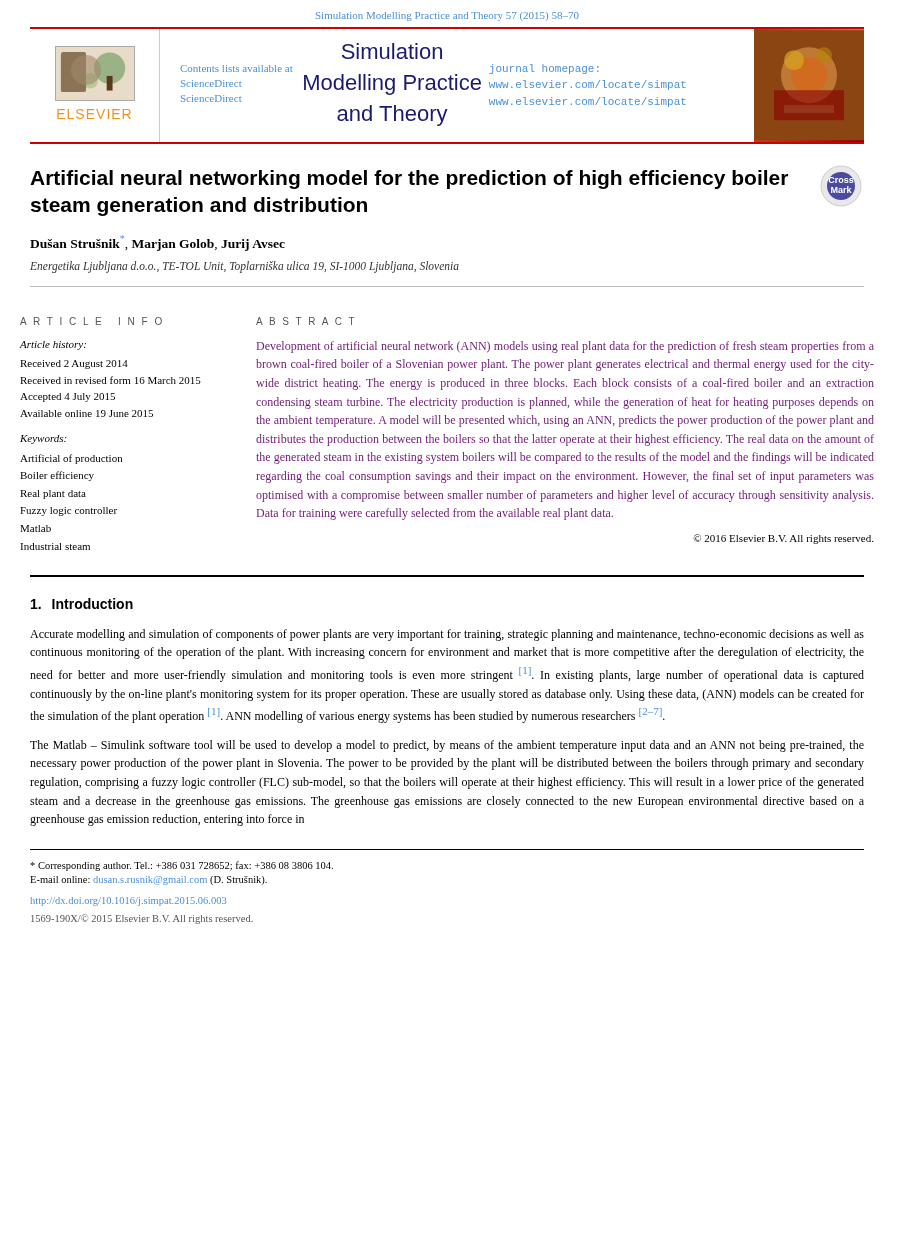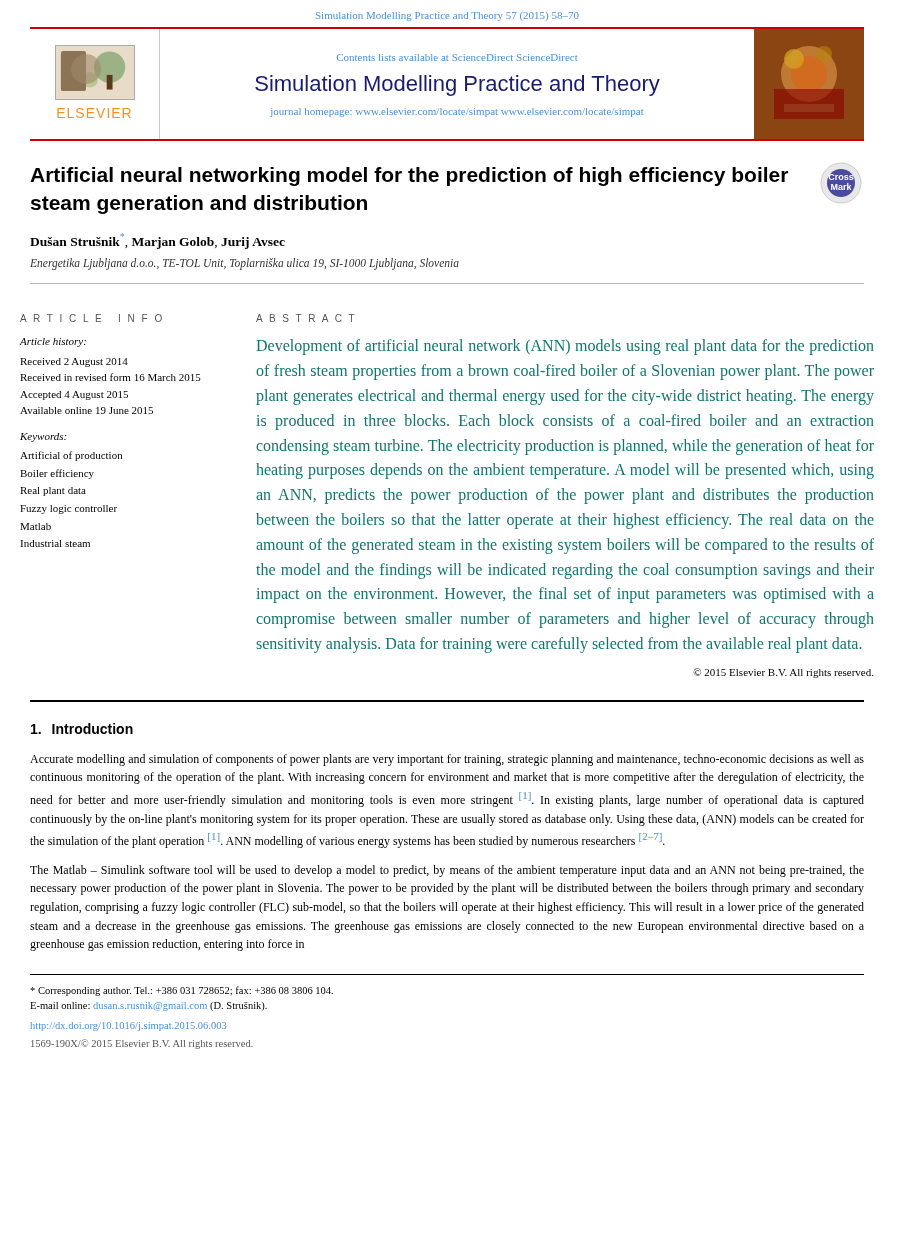--- a/index.html
+++ b/index.html
@@ -83,21 +83,21 @@
     .elsevier-name {
       color: #f4921f;
       font-size: 14px;
       font-weight: normal;
       font-family: Arial, sans-serif;
       letter-spacing: 1px;
     }
     .header-center {
       flex: 1;
       display: flex;
-      flex-direction: column;
+      flex-direction: row;
       align-items: center;
       justify-content: center;
       padding: 8px 20px;
     }
     .contents-line {
       font-size: 11px;
       color: #555;
       margin-bottom: 4px;
     }
     .contents-line span {
@@ -110,20 +110,21 @@
       text-align: center;
       margin-bottom: 4px;
       font-family: Arial, sans-serif;
     }
     .journal-homepage {
       font-size: 11px;
       color: #555;
     }
     .journal-homepage span {
       color: #4a90d9;
+      font-family: Liberation Mono, monospace;
     }
     .header-right-img {
       width: 110px;
       min-width: 110px;
       background: linear-gradient(160deg, #8b4513 0%, #cd853f 30%, #d2691e 60%, #8b0000 100%);
       display: flex;
       align-items: center;
       justify-content: center;
       overflow: hidden;
     }
@@ -213,23 +214,23 @@
       font-size: 11px;
       margin-bottom: 3px;
     }
     .keywords-block .kw-item {
       font-size: 11px;
       line-height: 1.6;
       color: #000;
     }
     
     .abstract-text {
-      font-size: 16px;
+      font-size: 12px;
       line-height: 1.55;
-      color: #0f766e;
+      color: #701a75;
       text-align: justify;
     }
     .copyright-line {
       font-size: 11px;
       text-align: right;
       margin-top: 8px;
       color: #000;
     }
     
     .main-content {
@@ -377,39 +378,39 @@
 
   <div class="two-col">
 
     <div class="col-left">
       <div class="section-label">A R T I C L E &nbsp; I N F O</div>
 
       <div class="article-info-block">
         <div class="sub-label">Article history:</div>
         <div class="info-line">Received 2 August 2014</div>
         <div class="info-line">Received in revised form 16 March 2015</div>
-        <div class="info-line">Accepted 4 August 2015</div>
+        <div class="info-line">Accepted 4 July 2015</div>
         <div class="info-line">Available online 19 June 2015</div>
       </div>
 
       <div class="keywords-block">
         <div class="sub-label">Keywords:</div>
         <div class="kw-item">Artificial of production</div>
         <div class="kw-item">Boiler efficiency</div>
         <div class="kw-item">Real plant data</div>
         <div class="kw-item">Fuzzy logic controller</div>
         <div class="kw-item">Matlab</div>
         <div class="kw-item">Industrial steam</div>
       </div>
     </div>
 
     <div class="col-right">
       <div class="section-label">A B S T R A C T</div>
       <p class="abstract-text">Development of artificial neural network (ANN) models using real plant data for the prediction of fresh steam properties from a brown coal-fired boiler of a Slovenian power plant. The power plant generates electrical and thermal energy used for the city-wide district heating. The energy is produced in three blocks. Each block consists of a coal-fired boiler and an extraction condensing steam turbine. The electricity production is planned, while the generation of heat for heating purposes depends on the ambient temperature. A model will be presented which, using an ANN, predicts the power production of the power plant and distributes the production between the boilers so that the latter operate at their highest efficiency. The real data on the amount of the generated steam in the existing system boilers will be compared to the results of the model and the findings will be indicated regarding the coal consumption savings and their impact on the environment. However, the final set of input parameters was optimised with a compromise between smaller number of parameters and higher level of accuracy through sensitivity analysis. Data for training were carefully selected from the available real plant data.</p>
-      <div class="copyright-line">© 2015 Elsevier B.V. All rights reserved.</div>
+      <div class="copyright-line">© 2016 Elsevier B.V. All rights reserved.</div>
     </div>
 
   </div>
 
   <div class="main-content">
     <hr class="thick-divider">
 
     <div>
       <div class="section-heading">
         <span class="section-num">1.</span>

